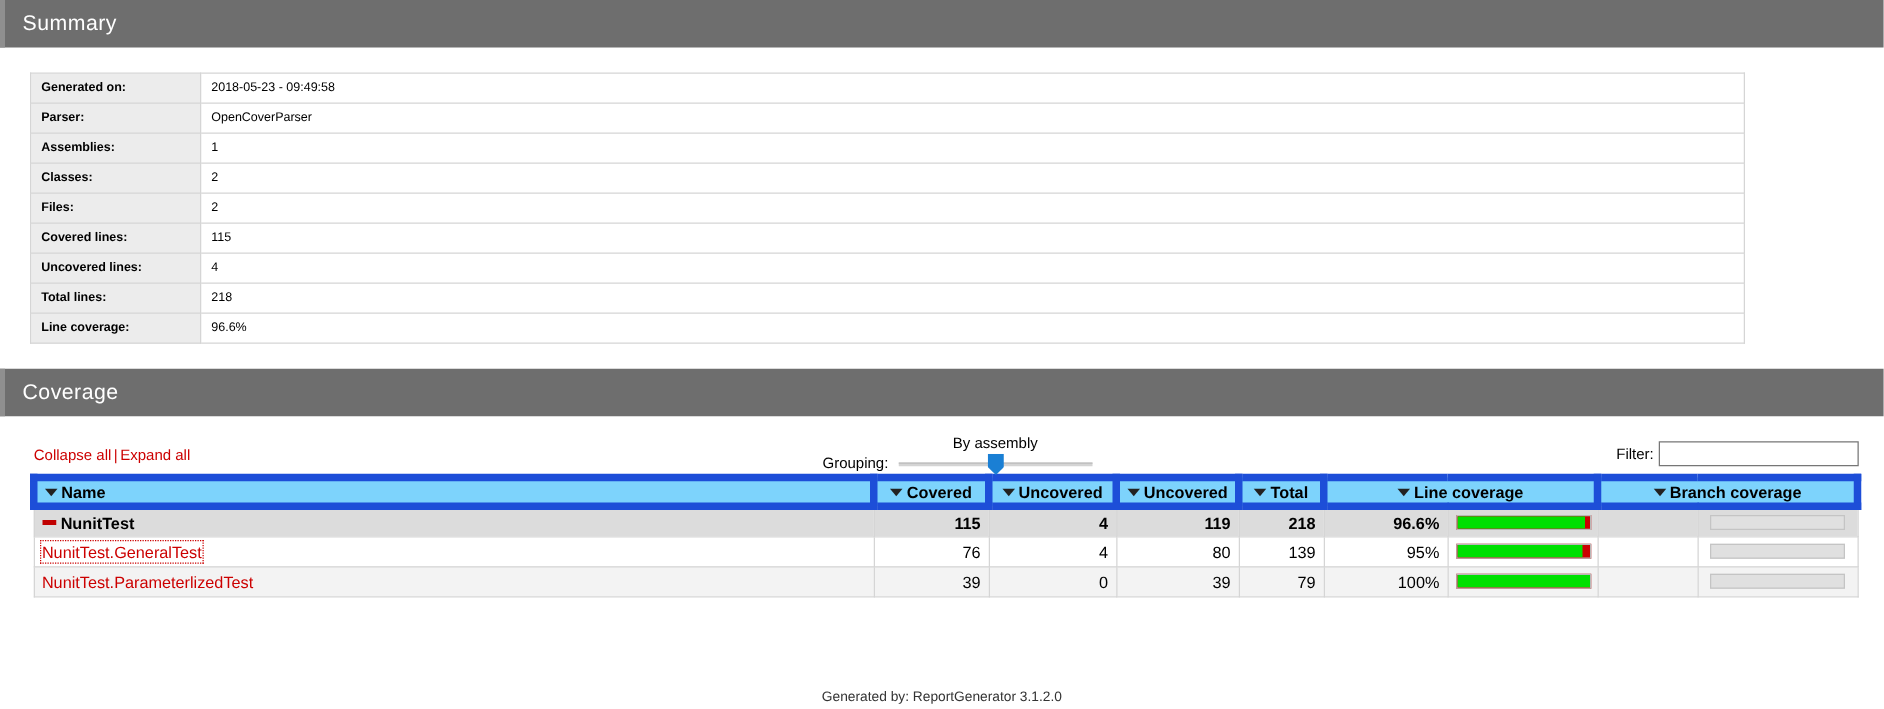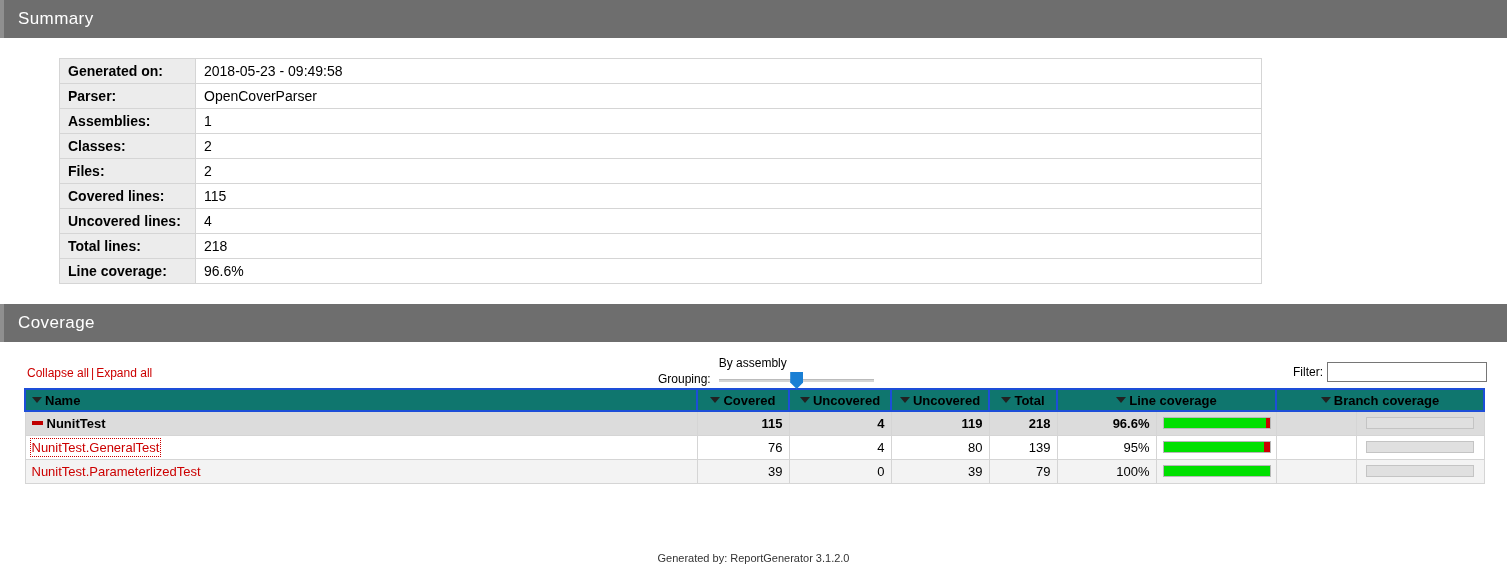--- a/index.html
+++ b/index.html
@@ -25,23 +25,22 @@
     font-size: 17px;
     font-weight: 400;
     letter-spacing: 0.4px;
   }
 
   
   .summary-wrap { padding: 20px 20px 0 24px; }
 
   table.summary {
     border-collapse: collapse;
-    width: 1203px;
-    font-size: 14px;
-    margin-left: 35px;
+    width: 1372px;
+    font-size: 10px;
   }
   table.summary td {
     border: 1px solid #d5d5d5;
     padding: 4px 8px;
     height: 24px;
     vertical-align: middle;
     color: #000000;
     background: #ffffff;
   }
   table.summary td.key {
@@ -78,20 +77,21 @@
     display: flex;
     align-items: center;
     font-size: 12px;
     color: #000;
   }
   .grouping-label { margin-right: 8px; padding-top: 8px; margin-left: 14px; }
   .slider-box { position: relative; width: 155px; height: 34px; }
   .slider-caption {
     position: absolute;
     top: -2px; left: 0; width: 155px;
+    text-align: center;
     font-size: 12px;
     color: #000;
     white-space: nowrap;
   }
   .slider-track {
     position: absolute;
     top: 21px; left: 0;
     width: 155px; height: 3px;
     background: #d4d4d4;
     border-top: 1px solid #bbbbbb;
@@ -124,22 +124,22 @@
   }
 
   
   table.coverage {
     border-collapse: collapse;
     width: 1459px;
     font-size: 13px;
     table-layout: fixed;
   }
   table.coverage th {
-    background: #0f766e;
-    border: 2px solid #1d4ed8;
+    background: #7dd3fc;
+    border: 6px solid #1d4ed8;
     height: 22px;
     font-size: 13px;
     font-weight: bold;
     color: #000;
     padding: 1px 6px;
     white-space: nowrap;
   }
   table.coverage th.th-name { text-align: left; }
   table.coverage th.th-num,
   table.coverage th.th-bar { text-align: center; }

